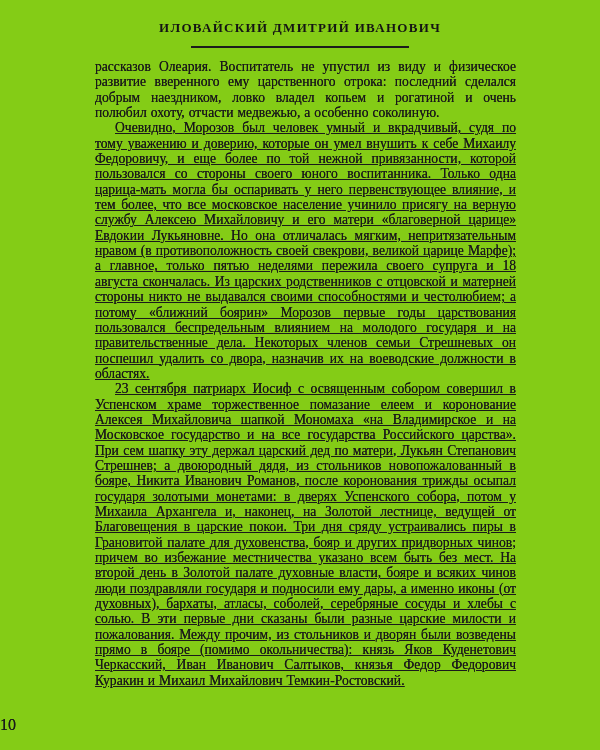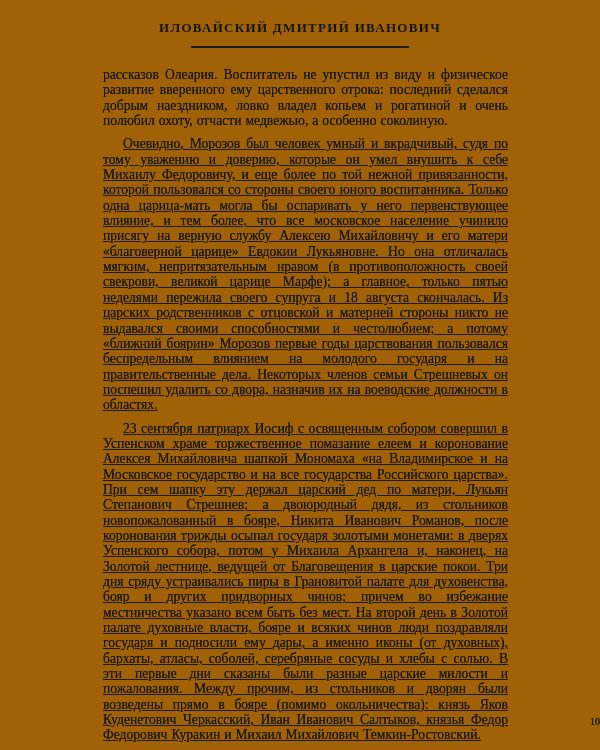--- a/index.html
+++ b/index.html
@@ -9,21 +9,21 @@
   body {
     width: 600px;
     height: 750px;
     background: #fdfdfc;
     overflow: hidden;
   }
   .book-page {
     position: relative;
     width: 600px;
     height: 750px;
-    background: #a16207;
+    background: #84cc16;
     color: #171717;
     font-family: "Liberation Serif", "DejaVu Serif", serif;
   }
   .running-head {
     position: absolute;
     top: 20px;
     left: 0;
     width: 100%;
     text-align: center;
     font-size: 13px;
@@ -41,41 +41,41 @@
     height: 2px;
     background: #1c1c1c;
   }
   .text-block {
     position: absolute;
     top: 59px;
     left: 95px;
     width: 421px;
   }
   .para {
-    margin: 8px;
+    margin: 0;
     font-size: 13.6px;
     line-height: 15.35px;
     text-align: justify;
     text-justify: inter-word;
     word-spacing: 0.6px;
     color: #1a1a1a;
     
     text-shadow: 0 0 0.35px #1a1a1a;
   }
   .para.indent {
     text-indent: 20px;
     text-decoration: underline;
   }
   .page-number {
     position: absolute;
     top: 716px;
     left: 0;
     width: 100%;
-    text-align: right;
-    font-size: 10px;
+    text-align: left;
+    font-size: 16px;
     color: #1a1a1a;
     text-shadow: 0 0 0.3px #1a1a1a;
   }
 </style>
 </head>
 <body>
 
 <div class="book-page">
 
   <div class="running-head">ИЛОВАЙСКИЙ ДМИТРИЙ ИВАНОВИЧ</div>

